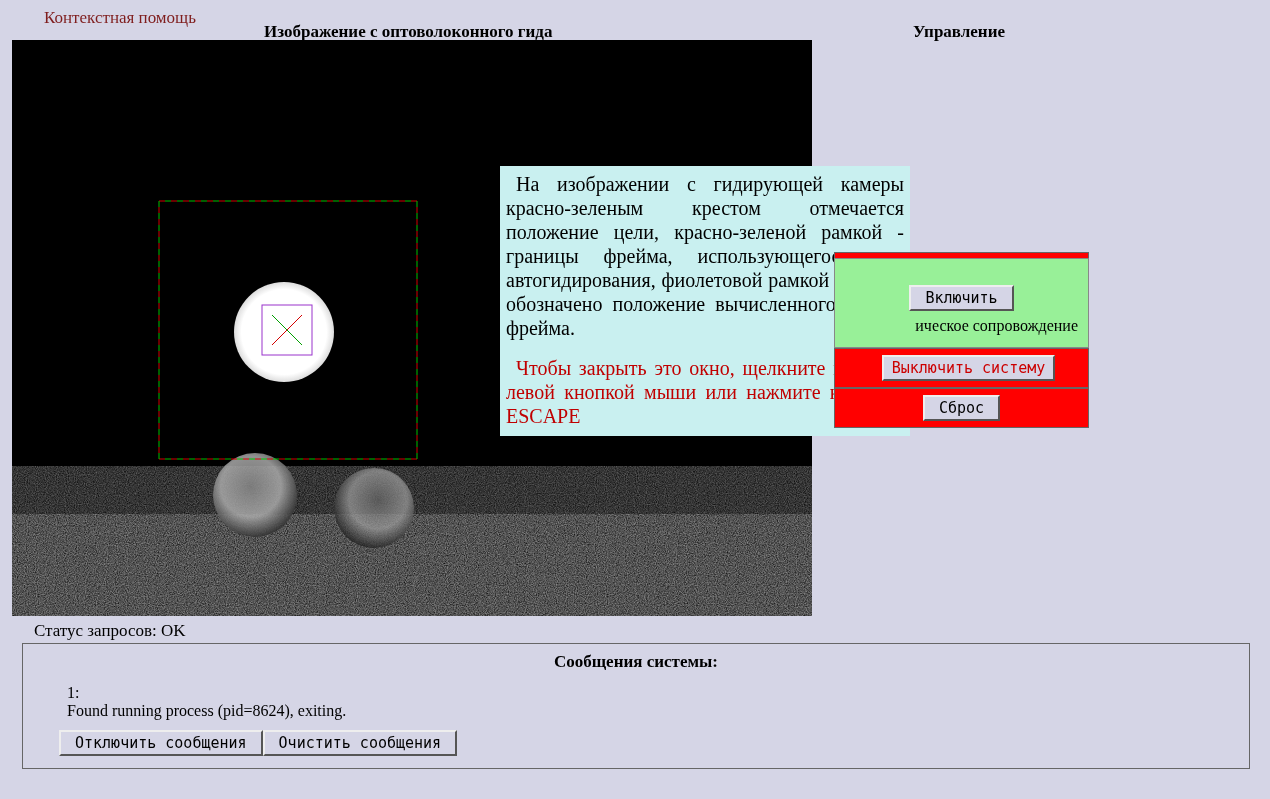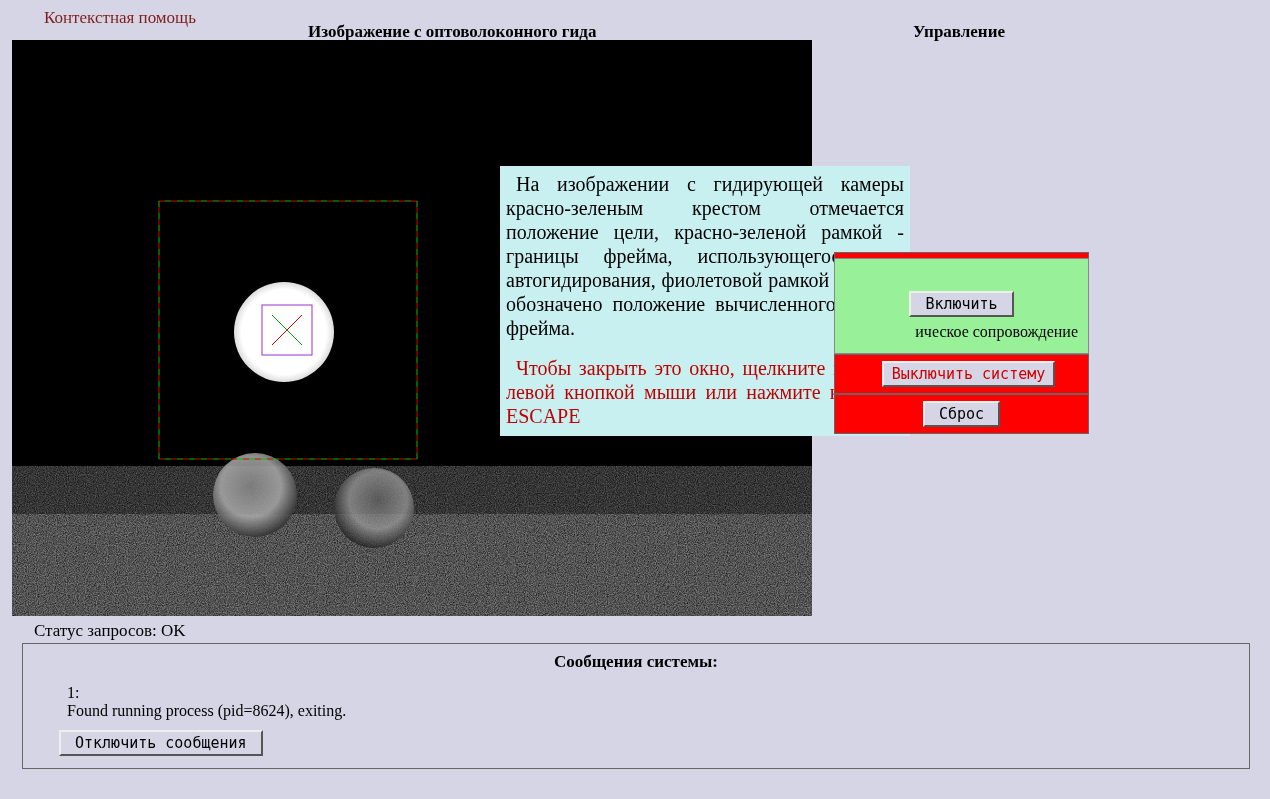--- a/index.html
+++ b/index.html
@@ -25,21 +25,20 @@
       text-decoration: none;
       margin-left: 28px;
     }
     .image-title {
       position: absolute;
       top: 22px;
       left: 264px;
       font-weight: bold;
       font-size: 17px;
       color: #000;
-      margin-left: 44px;
     }
     .control-title {
       position: absolute;
       top: 22px;
       left: 913px;
       font-weight: bold;
       font-size: 17px;
       color: #000;
     }
     .camera-view {
@@ -82,21 +81,21 @@
     }
     .control-section {
       background: #ff0000;
       border: 1px solid #666;
       padding: 2px 0;
       margin-bottom: 0;
     }
     .control-section.green {
       background: #98f098;
       border: 1px solid #888;
-      padding-top: 28px;
+      padding-top: 22px;
       padding-bottom: 8px;
     }
     .control-row {
       display: flex;
       align-items: center;
       justify-content: center;
       padding: 4px 6px;
     }
     .btn {
       font-family: monospace;
@@ -243,14 +242,15 @@
 <div class="status-line">Статус запросов: OK</div>
 
 <div class="messages-panel">
   <div class="messages-title">Сообщения системы:</div>
   <div class="msg-entry">
     <div>1:</div>
     <div>Found running process (pid=8624), exiting.</div>
   </div>
   <div class="msg-buttons">
     <button class="btn">Отключить сообщения</button>
+    <button class="btn">Очистить сообщения</button>
   </div>
 </div>
 
 </body></html>

